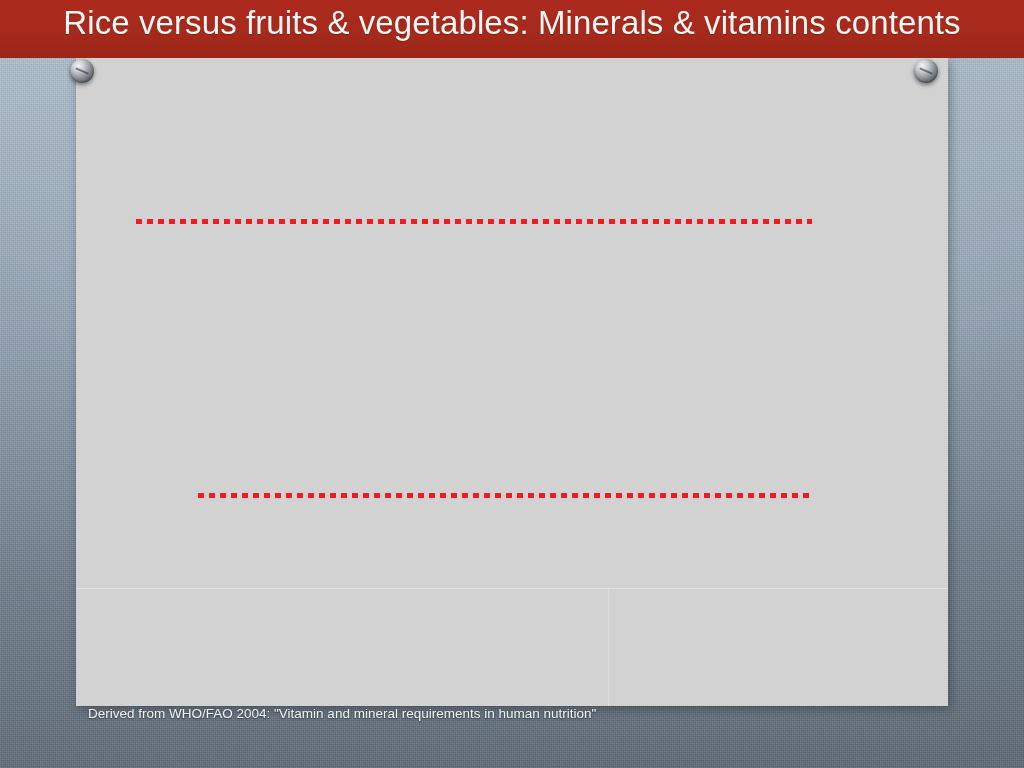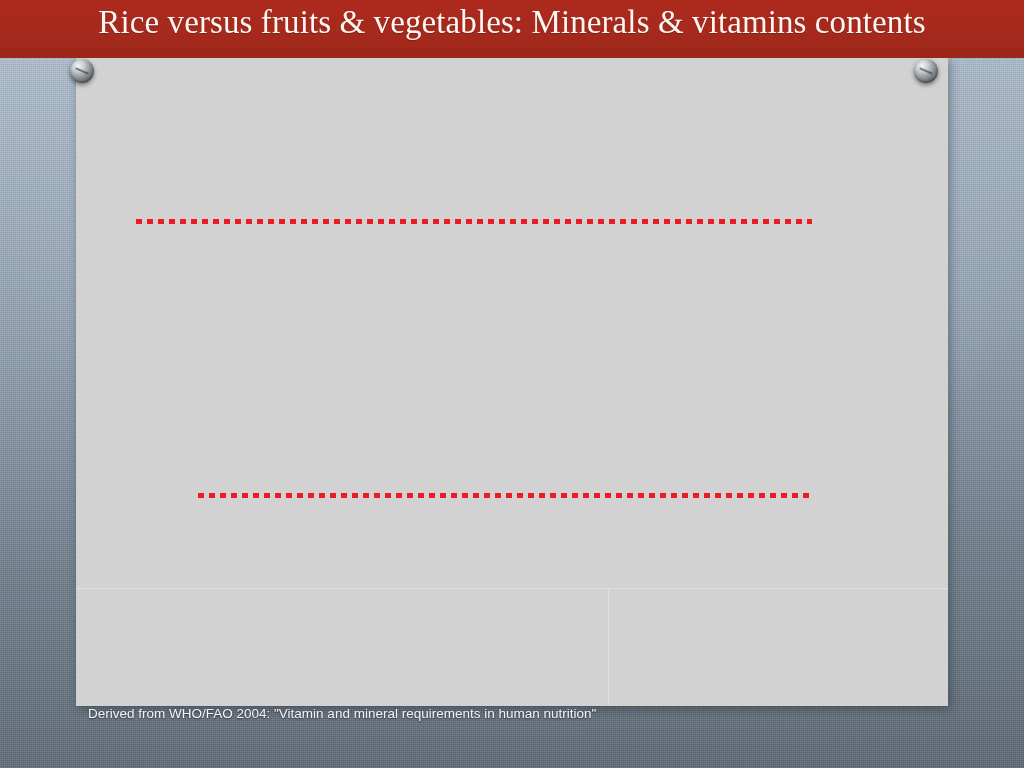--- a/index.html
+++ b/index.html
@@ -42,21 +42,21 @@
     height: 58px;
     background: linear-gradient(180deg, #ad2a1d 0%, #a62a1d 55%, #9c2618 100%);
     z-index: 9;
   }
   #title-text {
     position: absolute;
     left: 0; right: 0;
     top: 4px;
     text-align: center;
     color: #fdf6f2;
-    font-family: Liberation Serif, serif;
+    font-family: Liberation Sans, sans-serif;
     font-size: 33px;
     font-weight: 400;
     letter-spacing: .1px;
     white-space: nowrap;
     text-shadow: 0 1px 1px rgba(0,0,0,.25);
   }
 
   
   #panel {
     position: absolute;

